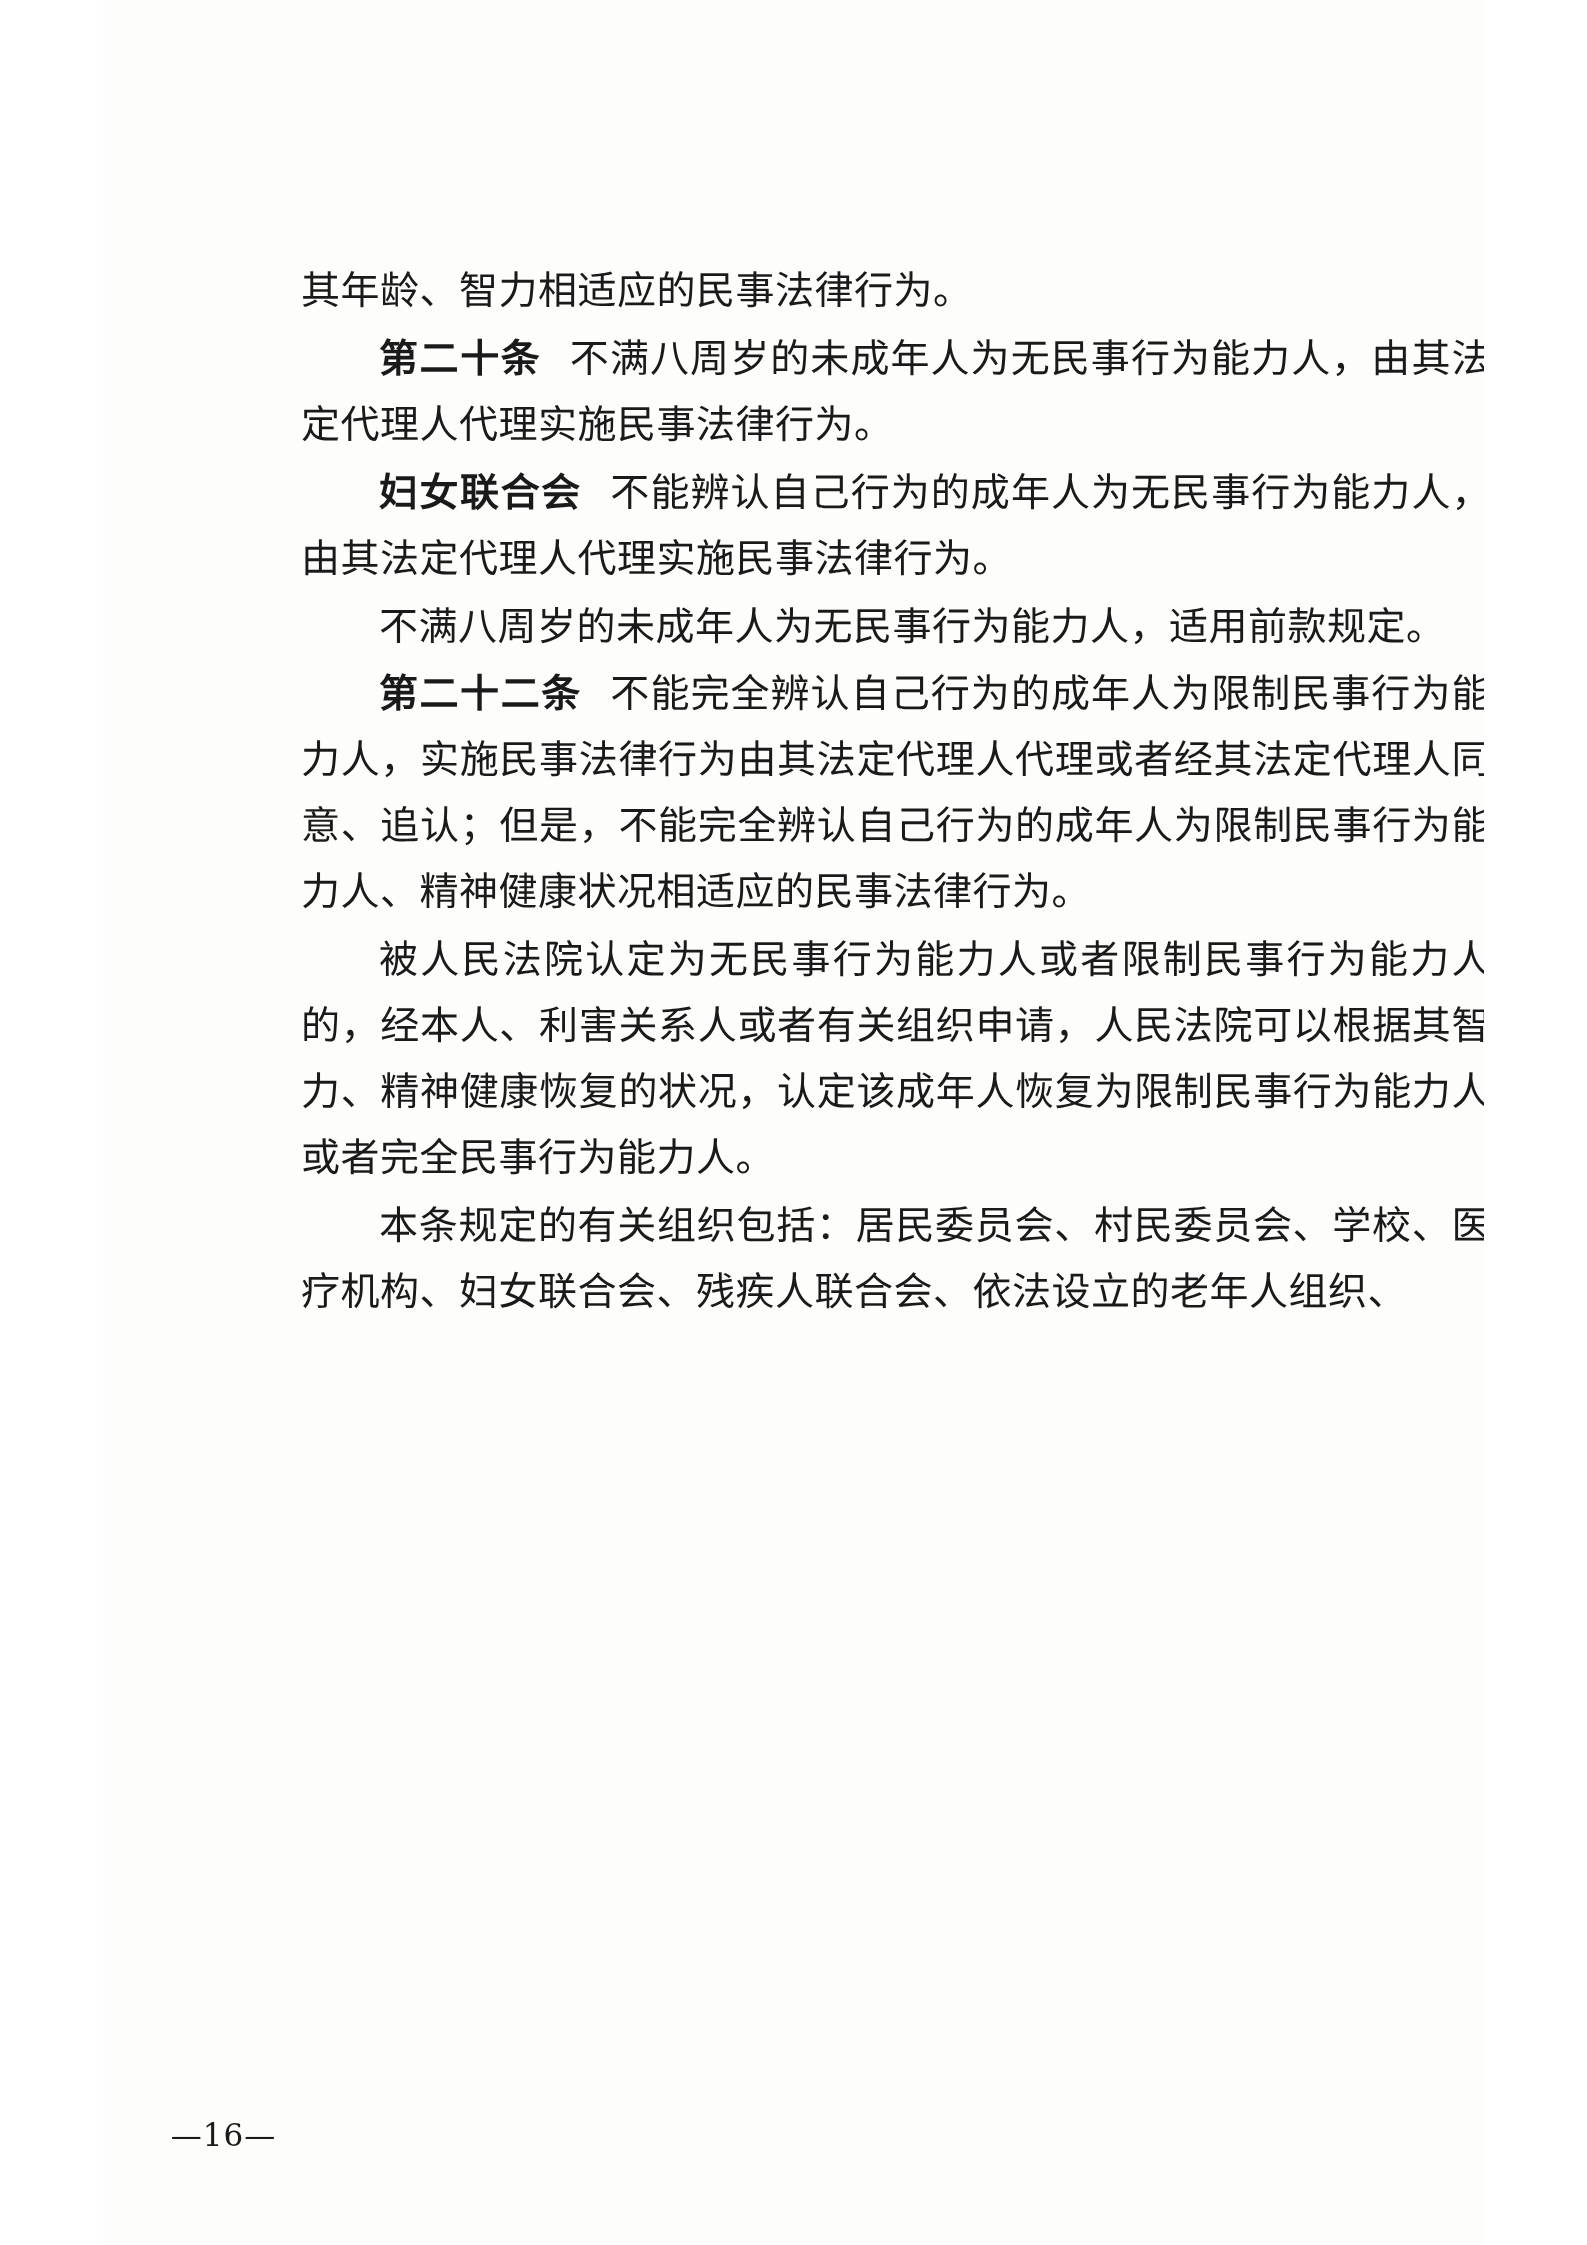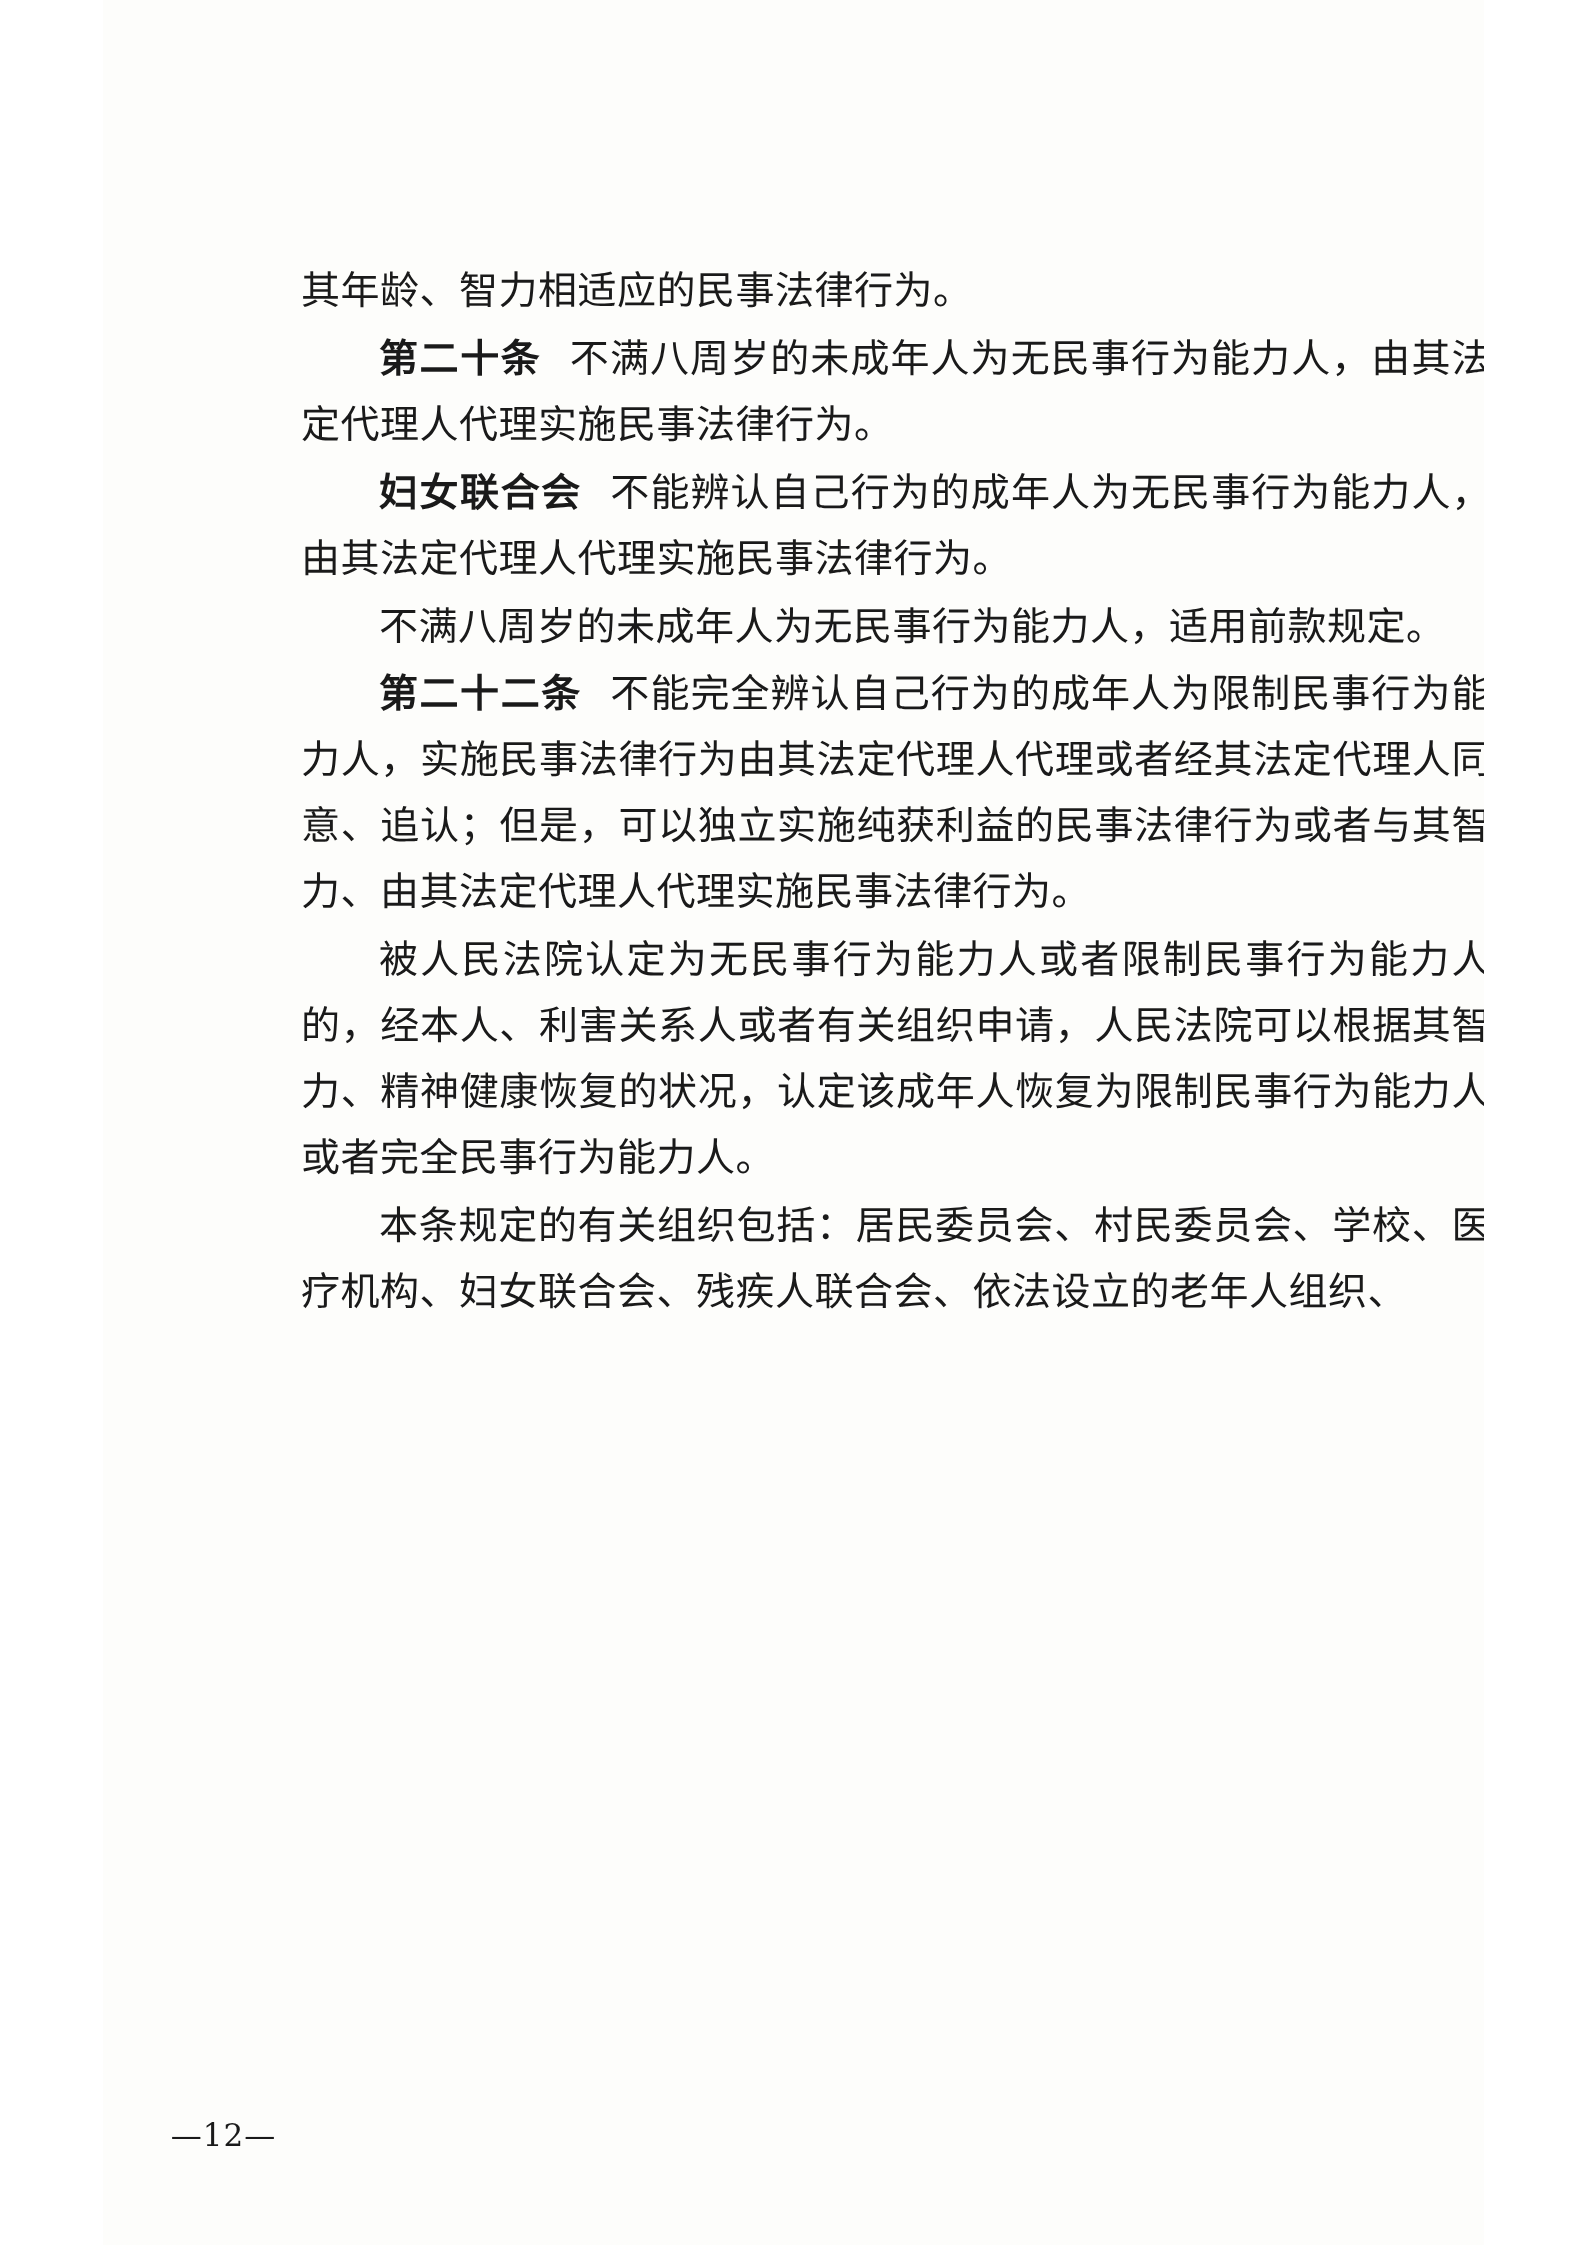--- a/index.html
+++ b/index.html
@@ -75,32 +75,32 @@
 
     <p class="para indent">
       <span class="art-label">妇女联合会</span><span class="art-gap"></span><span>不能辨认自己行为的成年人为无民事行为能力人，由其法定代理人代理实施民事法律行为。</span>
     </p>
 
     <p class="para indent">
       <span>不满八周岁的未成年人为无民事行为能力人，适用前款规定。</span>
     </p>
 
     <p class="para indent">
-      <span class="art-label">第二十二条</span><span class="art-gap"></span><span>不能完全辨认自己行为的成年人为限制民事行为能力人，实施民事法律行为由其法定代理人代理或者经其法定代理人同意、追认；但是，可以独立实施纯获利益的民事法律行为或者与其智力、由其法定代理人代理实施民事法律行为。</span>
+      <span class="art-label">第二十二条</span><span class="art-gap"></span><span>不能完全辨认自己行为的成年人为限制民事行为能力人，实施民事法律行为由其法定代理人代理或者经其法定代理人同意、追认；但是，不能完全辨认自己行为的成年人为限制民事行为能力人、精神健康状况相适应的民事法律行为。</span>
     </p>
 
 
 
     <p class="para indent">
       <span>被人民法院认定为无民事行为能力人或者限制民事行为能力人的，经本人、利害关系人或者有关组织申请，人民法院可以根据其智力、精神健康恢复的状况，认定该成年人恢复为限制民事行为能力人或者完全民事行为能力人。</span>
     </p>
 
     <p class="para indent">
       <span>本条规定的有关组织包括：居民委员会、村民委员会、学校、医疗机构、妇女联合会、残疾人联合会、依法设立的老年人组织、</span>
     </p>
 
   </div>
 
   <div class="footer">
-    <span class="page-number">—12—</span>
+    <span class="page-number">—16—</span>
   </div>
 
 </div>
 
 </body></html>

